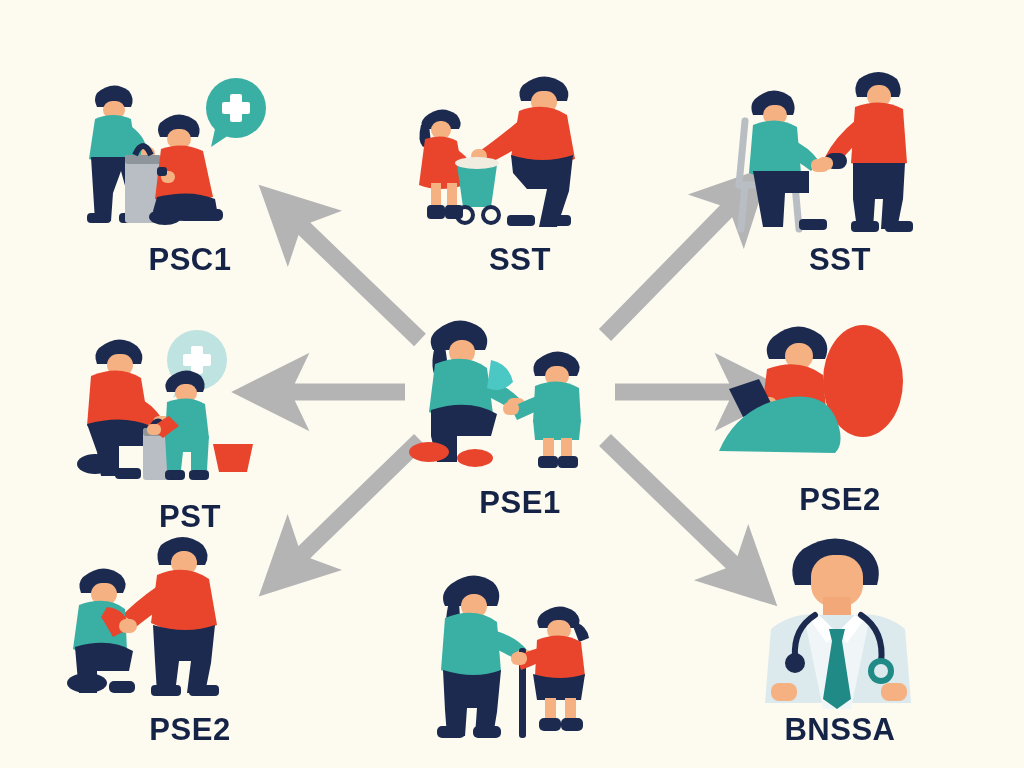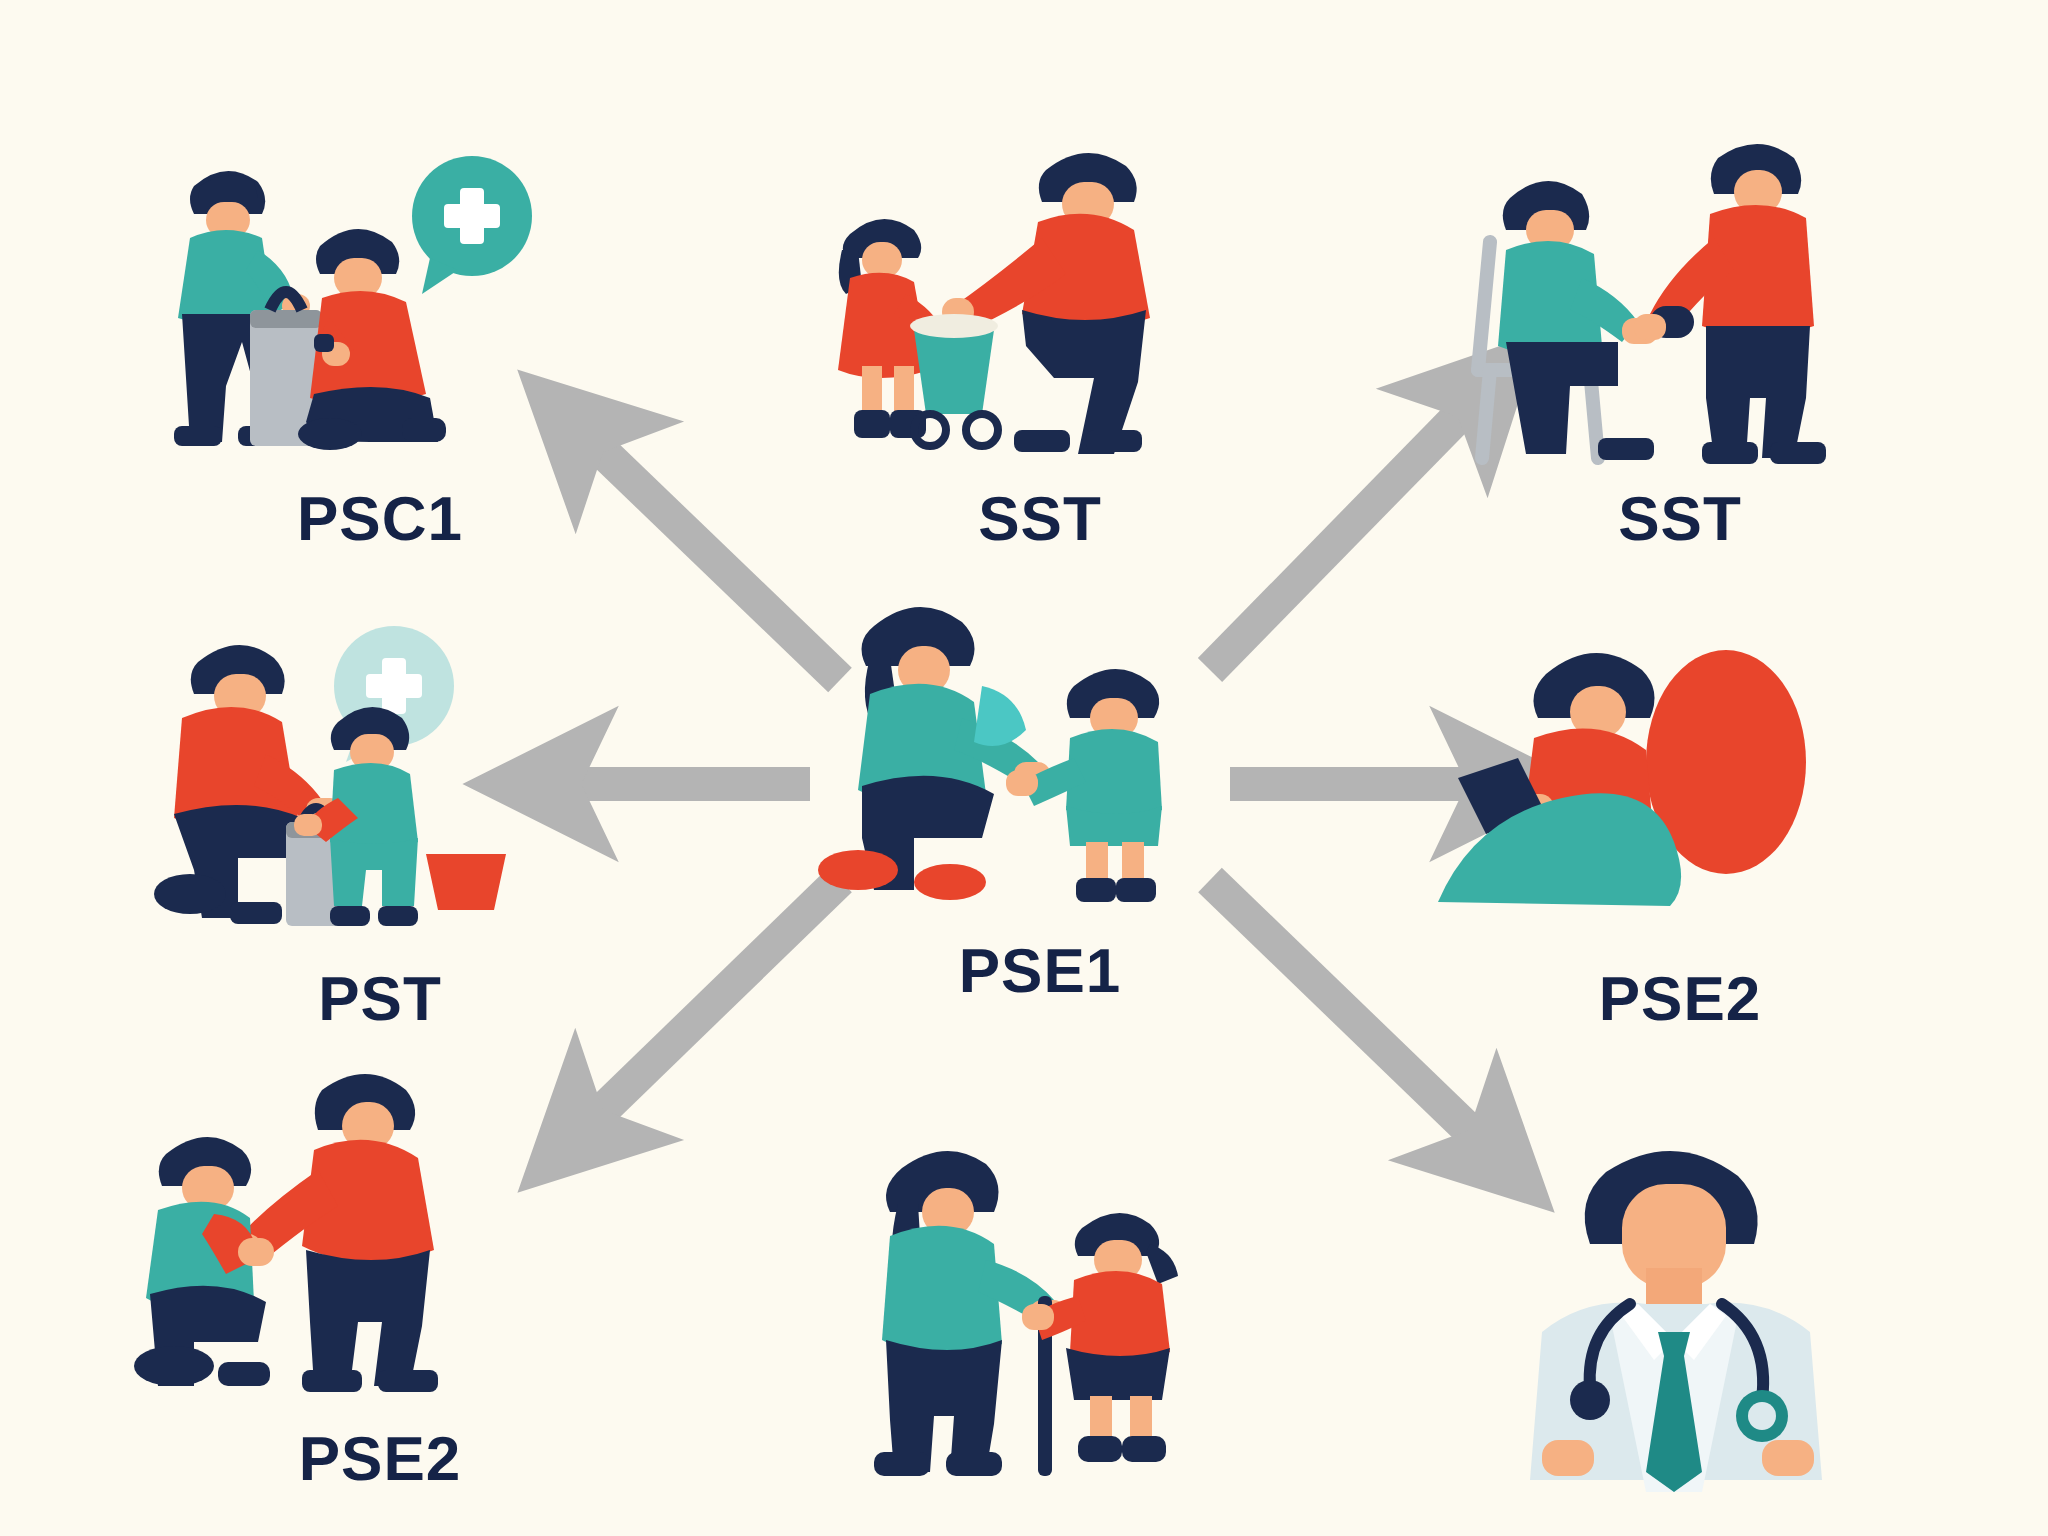--- a/index.html
+++ b/index.html
@@ -54,22 +54,22 @@
     color: #152347;
     line-height: 1;
     margin-top: 6px;
     text-align: center;
     white-space: nowrap;
   }
   
   #node-psc1 { left:  40px; top:  45px; }
   #node-sst-top { left: 370px; top:  45px; }
   #node-sst-right { left: 690px; top:  45px; }
-  #node-pst { left:  40px; top: 285px; }
-  #node-pse1 { left: 370px; top: 271px; }
+  #node-pst { left:  40px; top: 302px; }
+  #node-pse1 { left: 370px; top: 288px; }
   #node-pse2-right { left: 690px; top: 285px; }
   #node-pse2-bottom { left:  40px; top: 515px; }
   #node-afgsu { left: 370px; top: 515px; }
   #node-bnssa { left: 690px; top: 515px; }
 </style>
 </head>
 <body>
 
 <div id="canvas">
 
@@ -414,15 +414,16 @@
           <path d="M146 82 q24 16 20 48"></path>
         </g>
         <circle cx="80" cy="130" r="10" fill="#1B2A4E"></circle>
         <circle cx="166" cy="138" r="13" fill="#1F8A86"></circle>
         <circle cx="166" cy="138" r="7" fill="#DCE9ED"></circle>
 
         <rect x="56" y="150" width="26" height="18" rx="8" fill="#F6B183"></rect>
         <rect x="166" y="150" width="26" height="18" rx="8" fill="#F6B183"></rect>
       </svg>
     </div>
+    <div class="label">BNSSA</div>
   </div>
 
 </div>
 
 </body></html>

